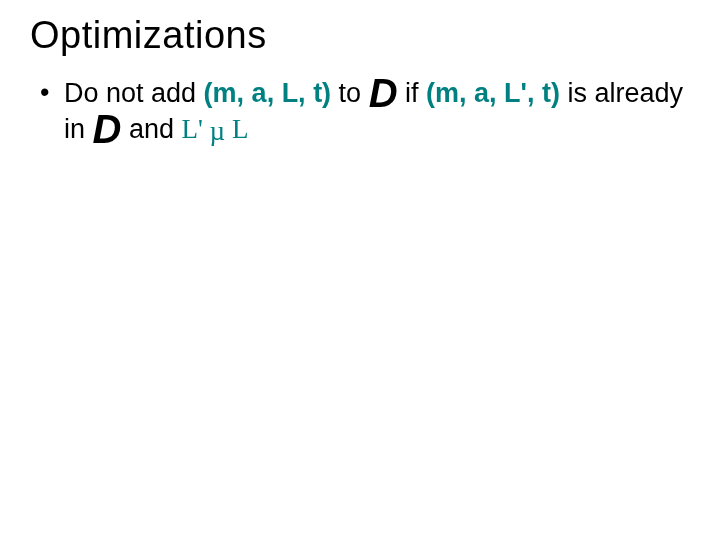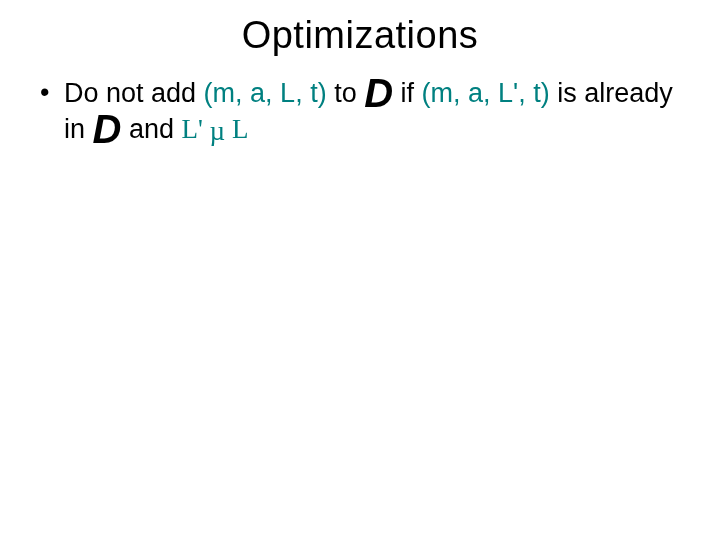--- a/index.html
+++ b/index.html
@@ -12,21 +12,20 @@
     color: #000000;
     overflow: hidden;
   }
   .slide {
     box-sizing: border-box;
     width: 720px;
     height: 540px;
     padding: 10px 30px 30px 30px;
   }
   .title {
-    text-align: center;
     font-size: 38px;
     font-weight: normal;
     margin: 4px 0 18px 0;
     letter-spacing: 0.5px;
   }
   ul.bullets {
     list-style: none;
     padding: 0;
     margin: 0 0 0 6px;
   }
@@ -39,20 +38,21 @@
   }
   ul.bullets > li::before {
     content: "•";
     position: absolute;
     left: 4px;
     top: 0;
     font-size: 27px;
   }
   .tuple {
     color: #008080;
+    font-weight: bold;
   }
   .bigD {
     font-family: "Comic Sans MS", "Comic Sans", cursive, sans-serif;
     font-size: 40px;
     font-style: italic;
     font-weight: bold;
     color: #000000;
     display: inline-block;
     vertical-align: -5px;
     line-height: 0.9;

